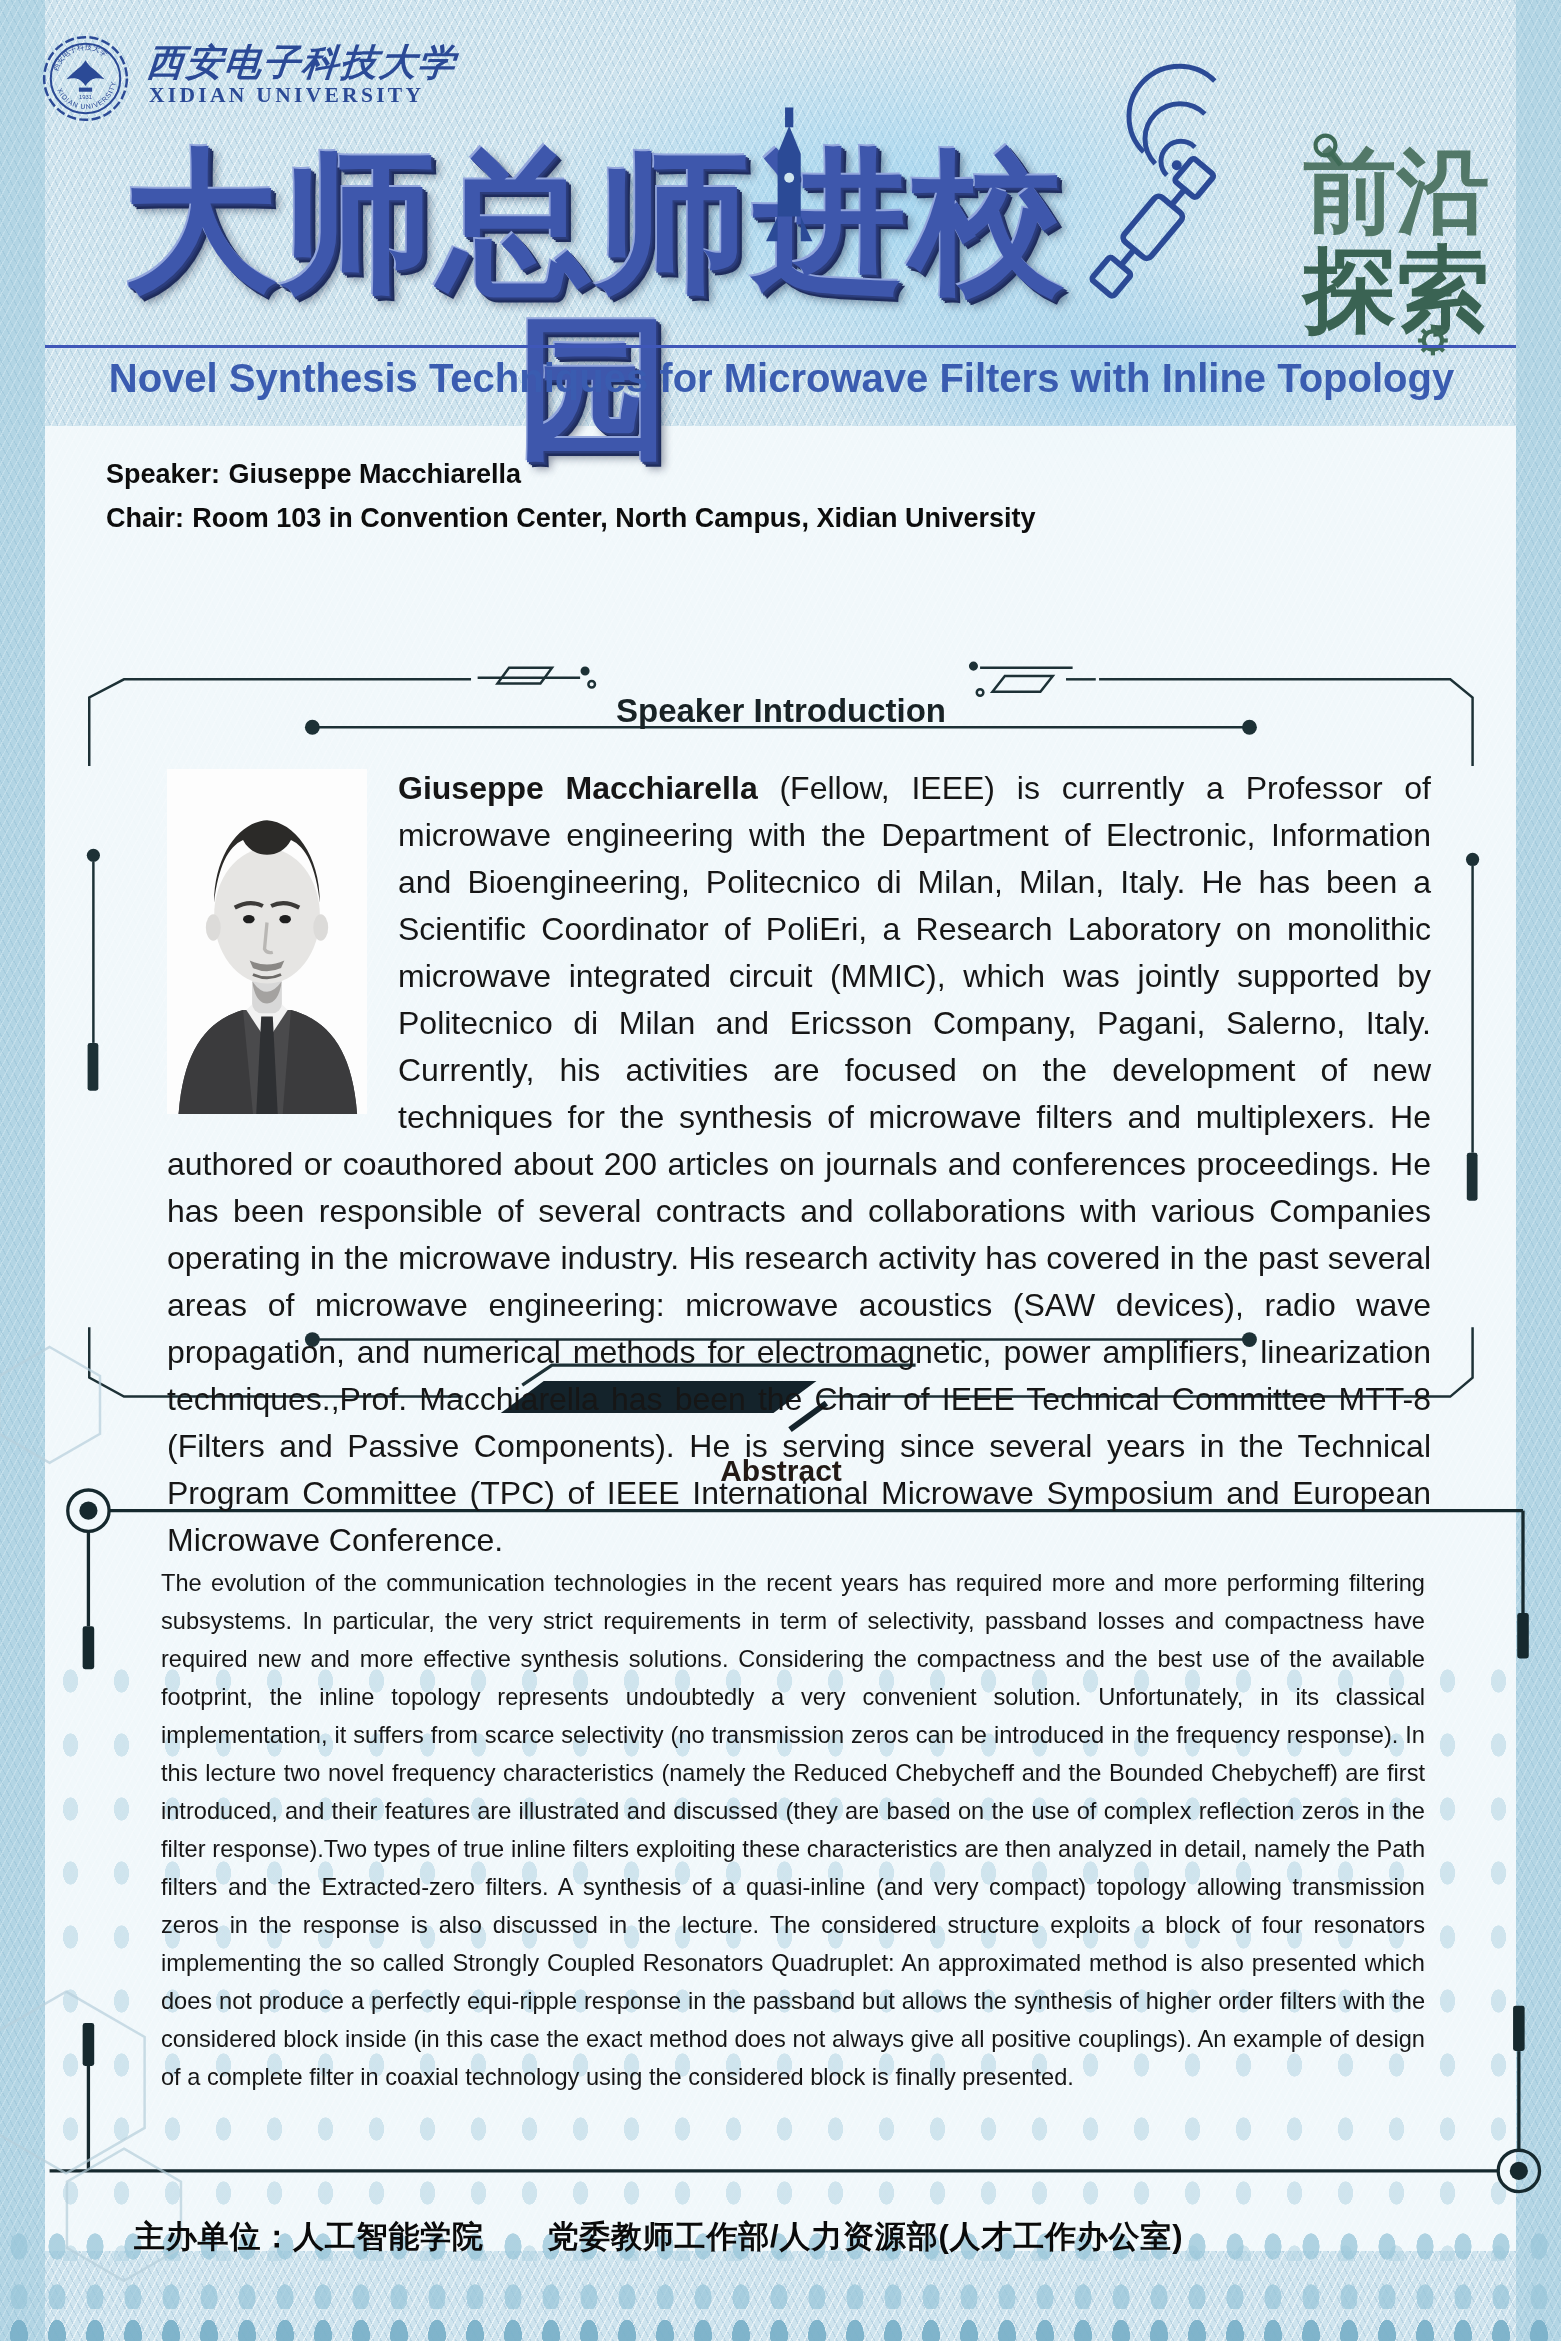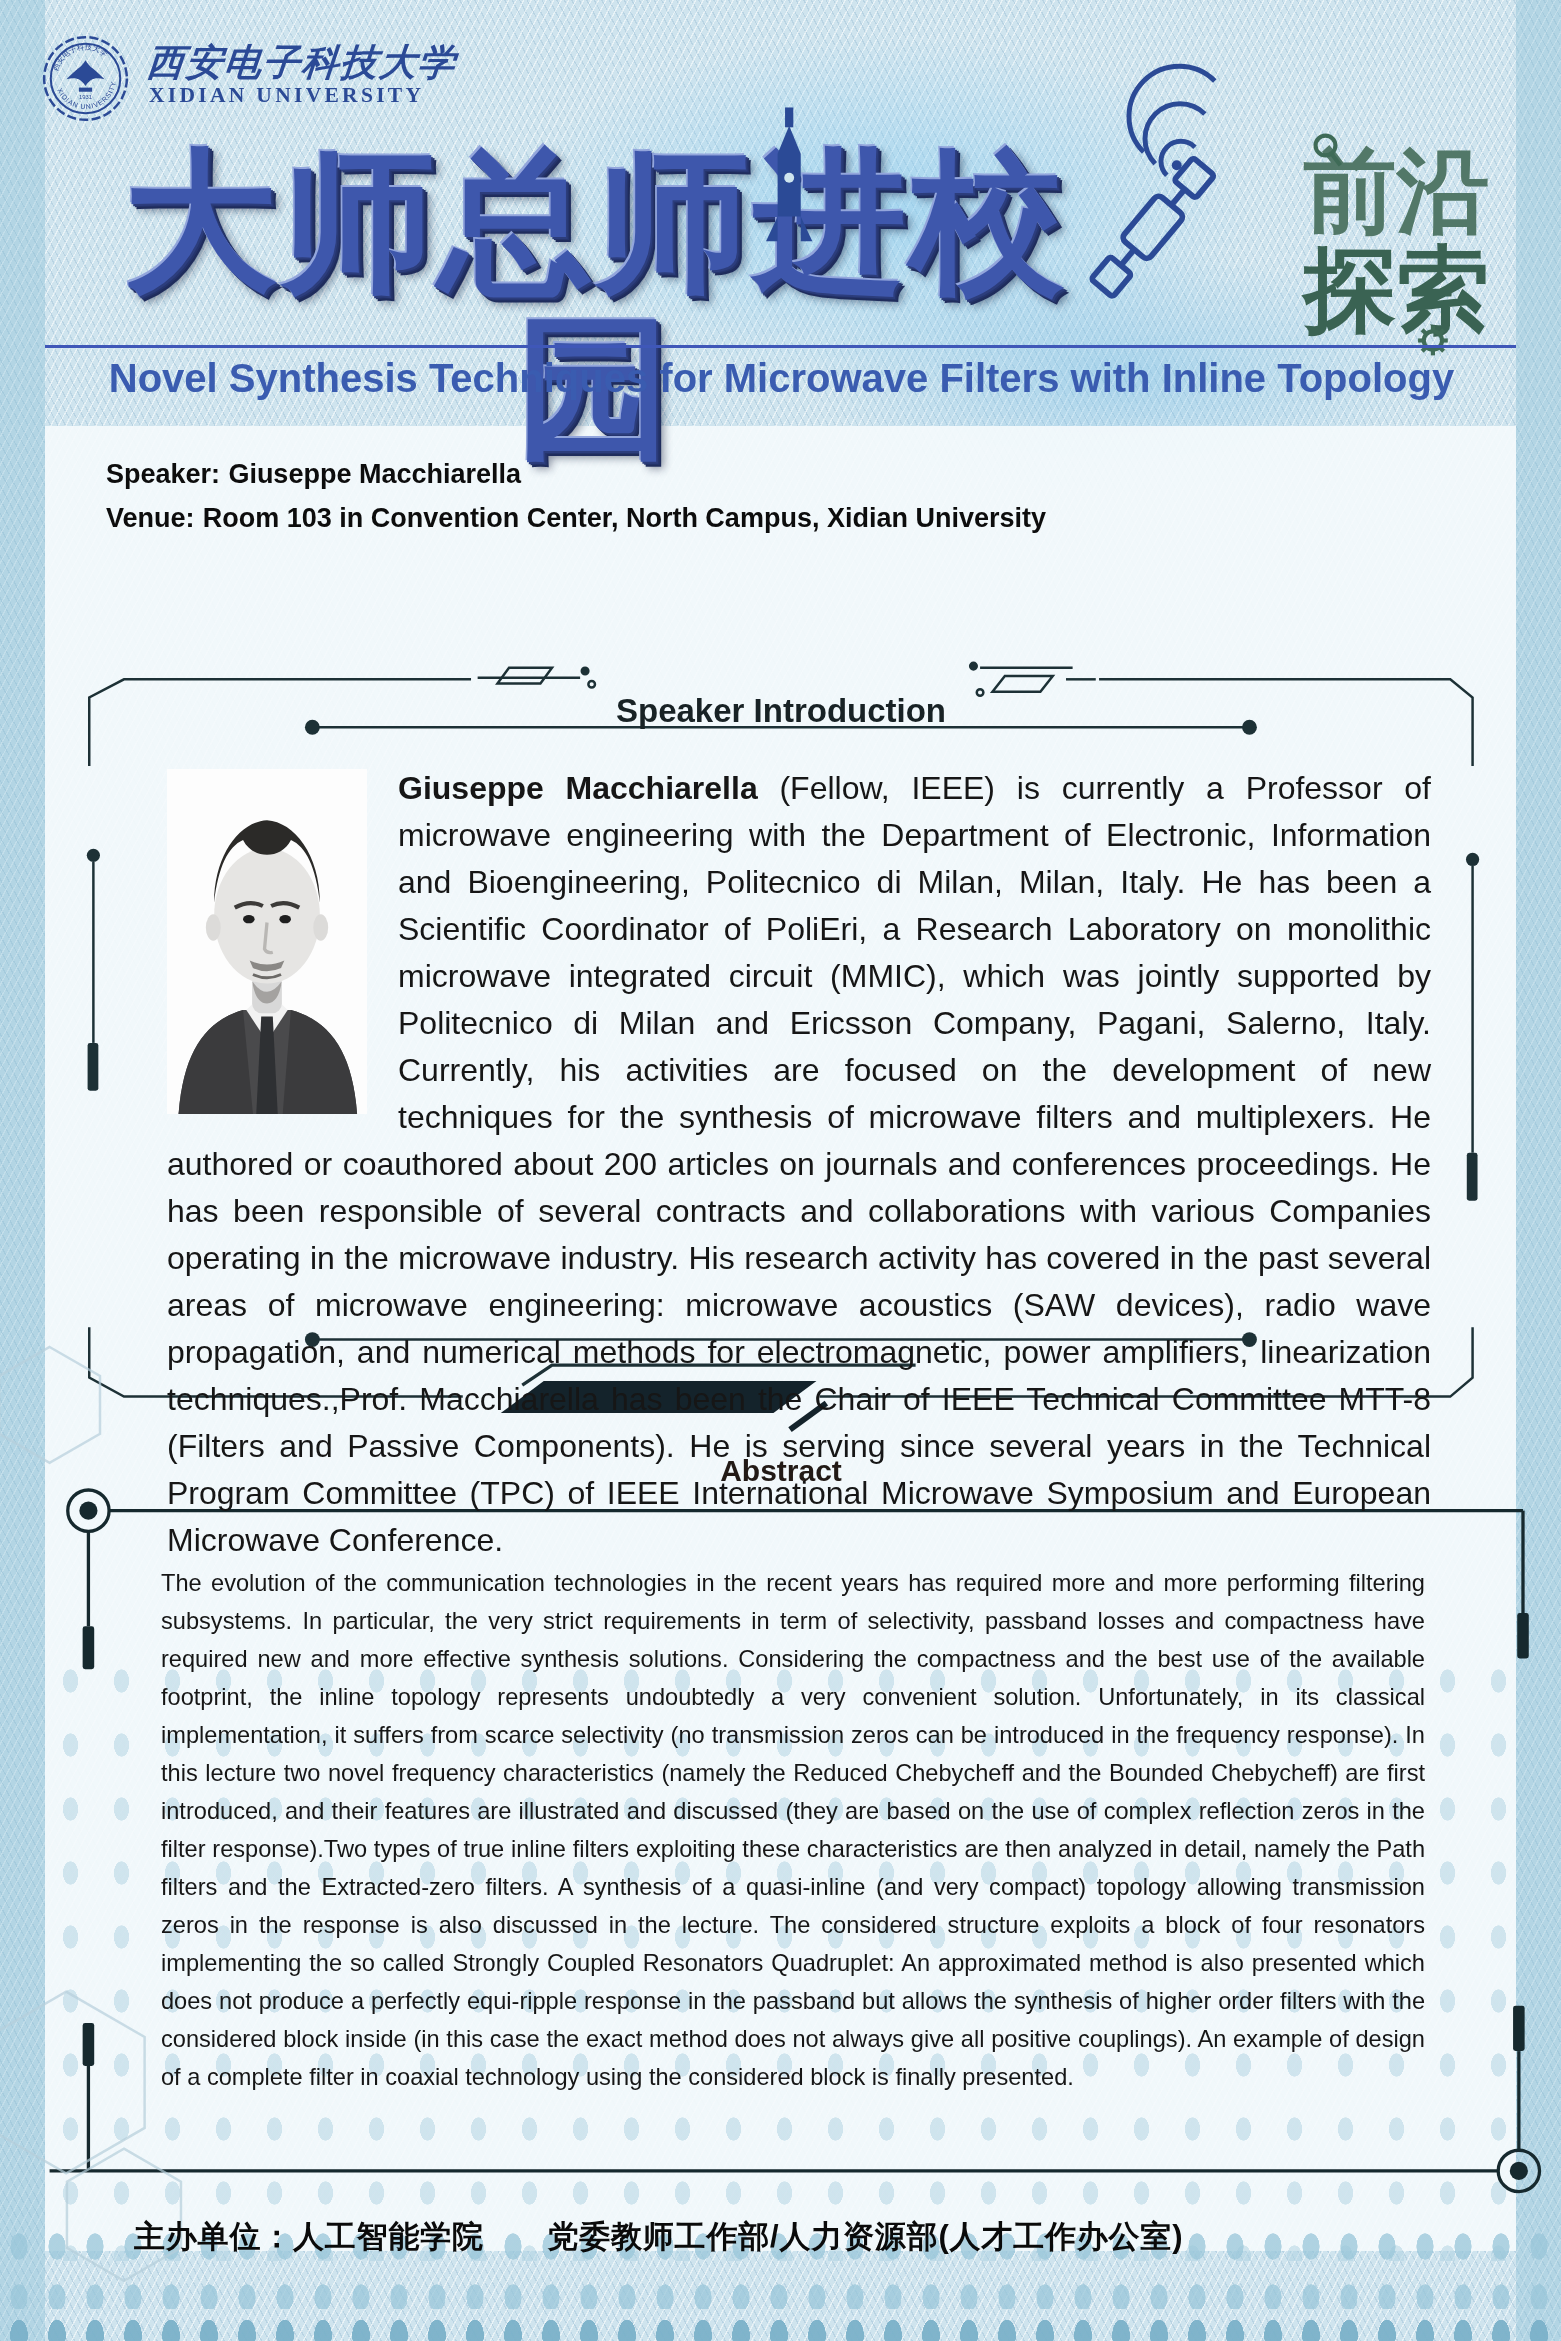--- a/index.html
+++ b/index.html
@@ -211,21 +211,21 @@
       <polygon points="150,2600 219,2640 219,2720 150,2760 81,2720 81,2640"></polygon>
       <polygon points="60,1630 121,1665 121,1735 60,1770 -1,1735 -1,1665"></polygon>
     </g>
   </svg>
 
   <div class="rule"></div>
   <div class="title-en">Novel Synthesis Techniques for Microwave Filters with Inline Topology</div>
 
   <div class="details">
     <div><span>Speaker:</span><span class="v">Giuseppe Macchiarella</span></div>
-    <div><span>Venue:</span><span class="v">Room 103 in Convention Center, North Campus, Xidian University</span></div>
+    <div><span>Chair:</span><span class="v">Room 103 in Convention Center, North Campus, Xidian University</span></div>
   </div>
 
   <div class="sec-head spk">Speaker Introduction</div>
 
   <div class="bio">
     <svg class="photo" viewBox="0 0 242 418" preserveAspectRatio="none">
       <rect width="242" height="418" fill="#fdfdfd"></rect>
       <path d="M14,418 C20,340 48,305 92,292 L150,292 C196,305 224,340 230,418 Z" fill="#4a4a4c"></path>
       <path d="M14,418 C20,340 48,305 92,292 L104,418 Z" fill="#3b3b3d"></path>
       <path d="M230,418 C224,340 196,305 150,292 L140,418 Z" fill="#3b3b3d"></path>

